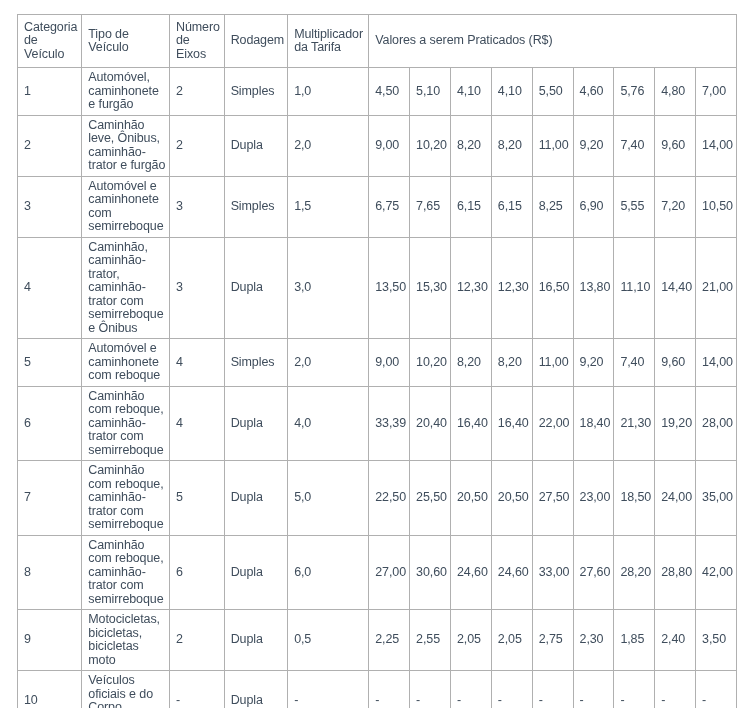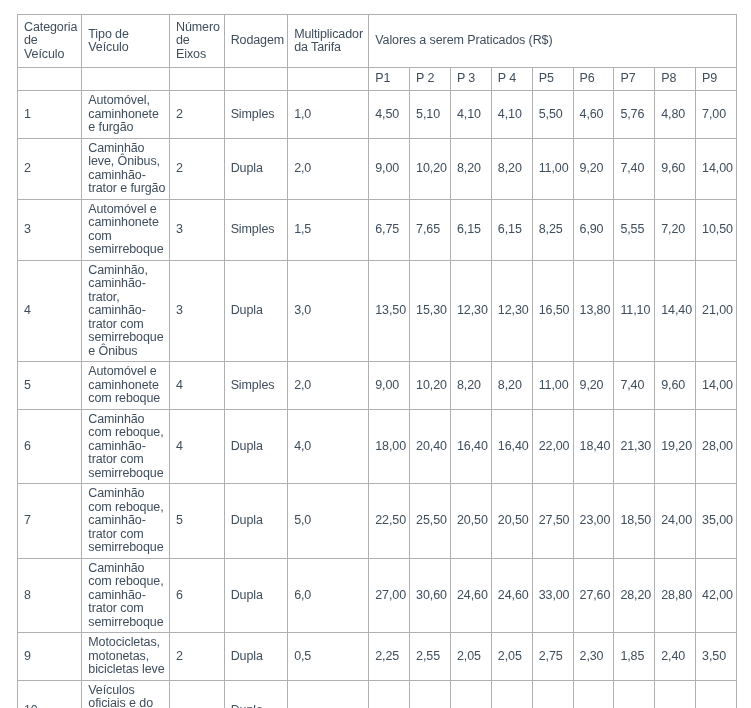--- a/index.html
+++ b/index.html
@@ -65,36 +65,20 @@
     </colgroup>
     <thead>
       <tr class="hdr">
         <th>Categoria de Veículo</th>
         <th>Tipo de Veículo</th>
         <th>Número de Eixos</th>
         <th>Rodagem</th>
         <th>Multiplicador da Tarifa</th>
         <th colspan="9">Valores a serem Praticados (R$)</th>
       </tr>
-      <tr class="prow">
-        <td></td>
-        <td></td>
-        <td></td>
-        <td></td>
-        <td></td>
-        <th>P1</th>
-        <th>P 2</th>
-        <th>P 3</th>
-        <th>P 4</th>
-        <th>P5</th>
-        <th>P6</th>
-        <th>P7</th>
-        <th>P8</th>
-        <th>P9</th>
-      </tr>
     </thead>
     <tbody>
       <tr>
         <td>1</td>
         <td>Automóvel, caminhonete e furgão</td>
         <td>2</td>
         <td>Simples</td>
         <td>1,0</td>
         <td class="num">4,50</td>
         <td class="num">5,10</td>
@@ -169,21 +153,21 @@
         <td class="num">7,40</td>
         <td class="num">9,60</td>
         <td class="num">14,00</td>
       </tr>
       <tr>
         <td>6</td>
         <td>Caminhão com reboque, caminhão-trator com semirreboque</td>
         <td>4</td>
         <td>Dupla</td>
         <td>4,0</td>
-        <td class="num">18,00</td>
+        <td class="num">33,39</td>
         <td class="num">20,40</td>
         <td class="num">16,40</td>
         <td class="num">16,40</td>
         <td class="num">22,00</td>
         <td class="num">18,40</td>
         <td class="num">21,30</td>
         <td class="num">19,20</td>
         <td class="num">28,00</td>
       </tr>
       <tr>
@@ -213,21 +197,21 @@
         <td class="num">24,60</td>
         <td class="num">24,60</td>
         <td class="num">33,00</td>
         <td class="num">27,60</td>
         <td class="num">28,20</td>
         <td class="num">28,80</td>
         <td class="num">42,00</td>
       </tr>
       <tr>
         <td>9</td>
-        <td>Motocicletas, motonetas, bicicletas leve</td>
+        <td>Motocicletas, bicicletas, bicicletas moto</td>
         <td>2</td>
         <td>Dupla</td>
         <td>0,5</td>
         <td class="num">2,25</td>
         <td class="num">2,55</td>
         <td class="num">2,05</td>
         <td class="num">2,05</td>
         <td class="num">2,75</td>
         <td class="num">2,30</td>
         <td class="num">1,85</td>

